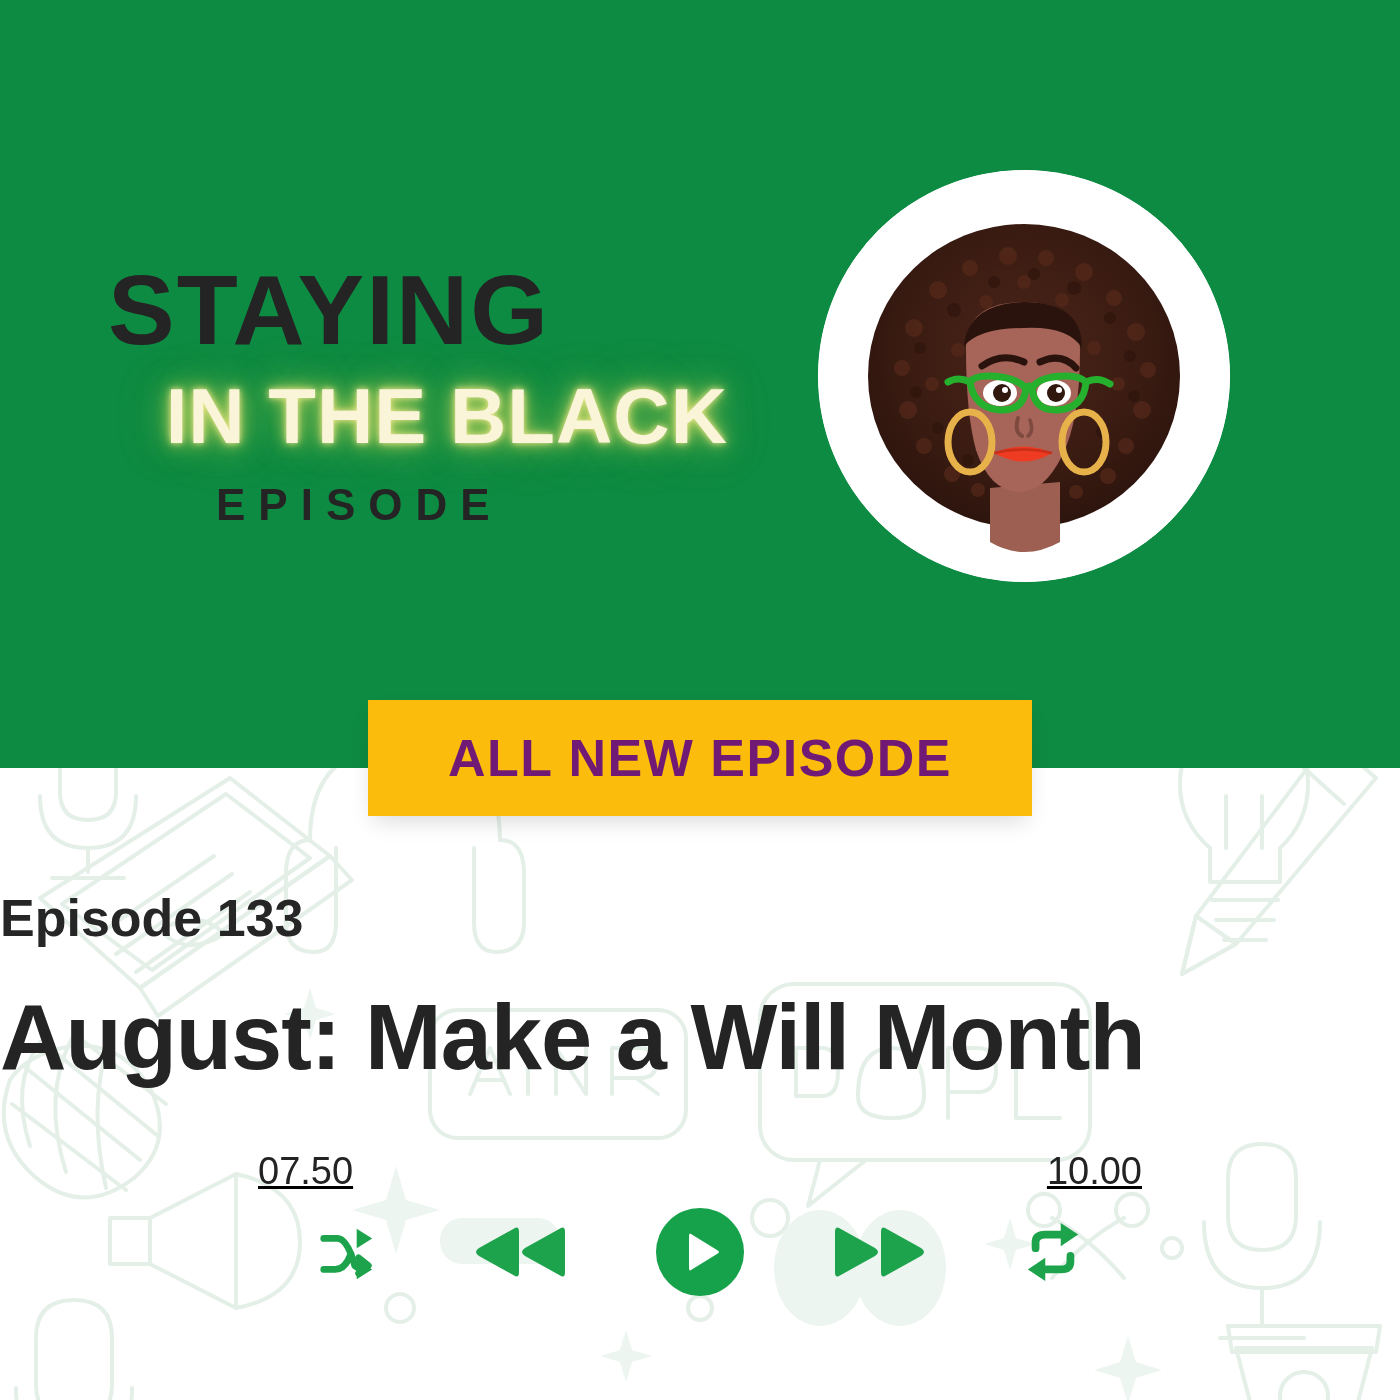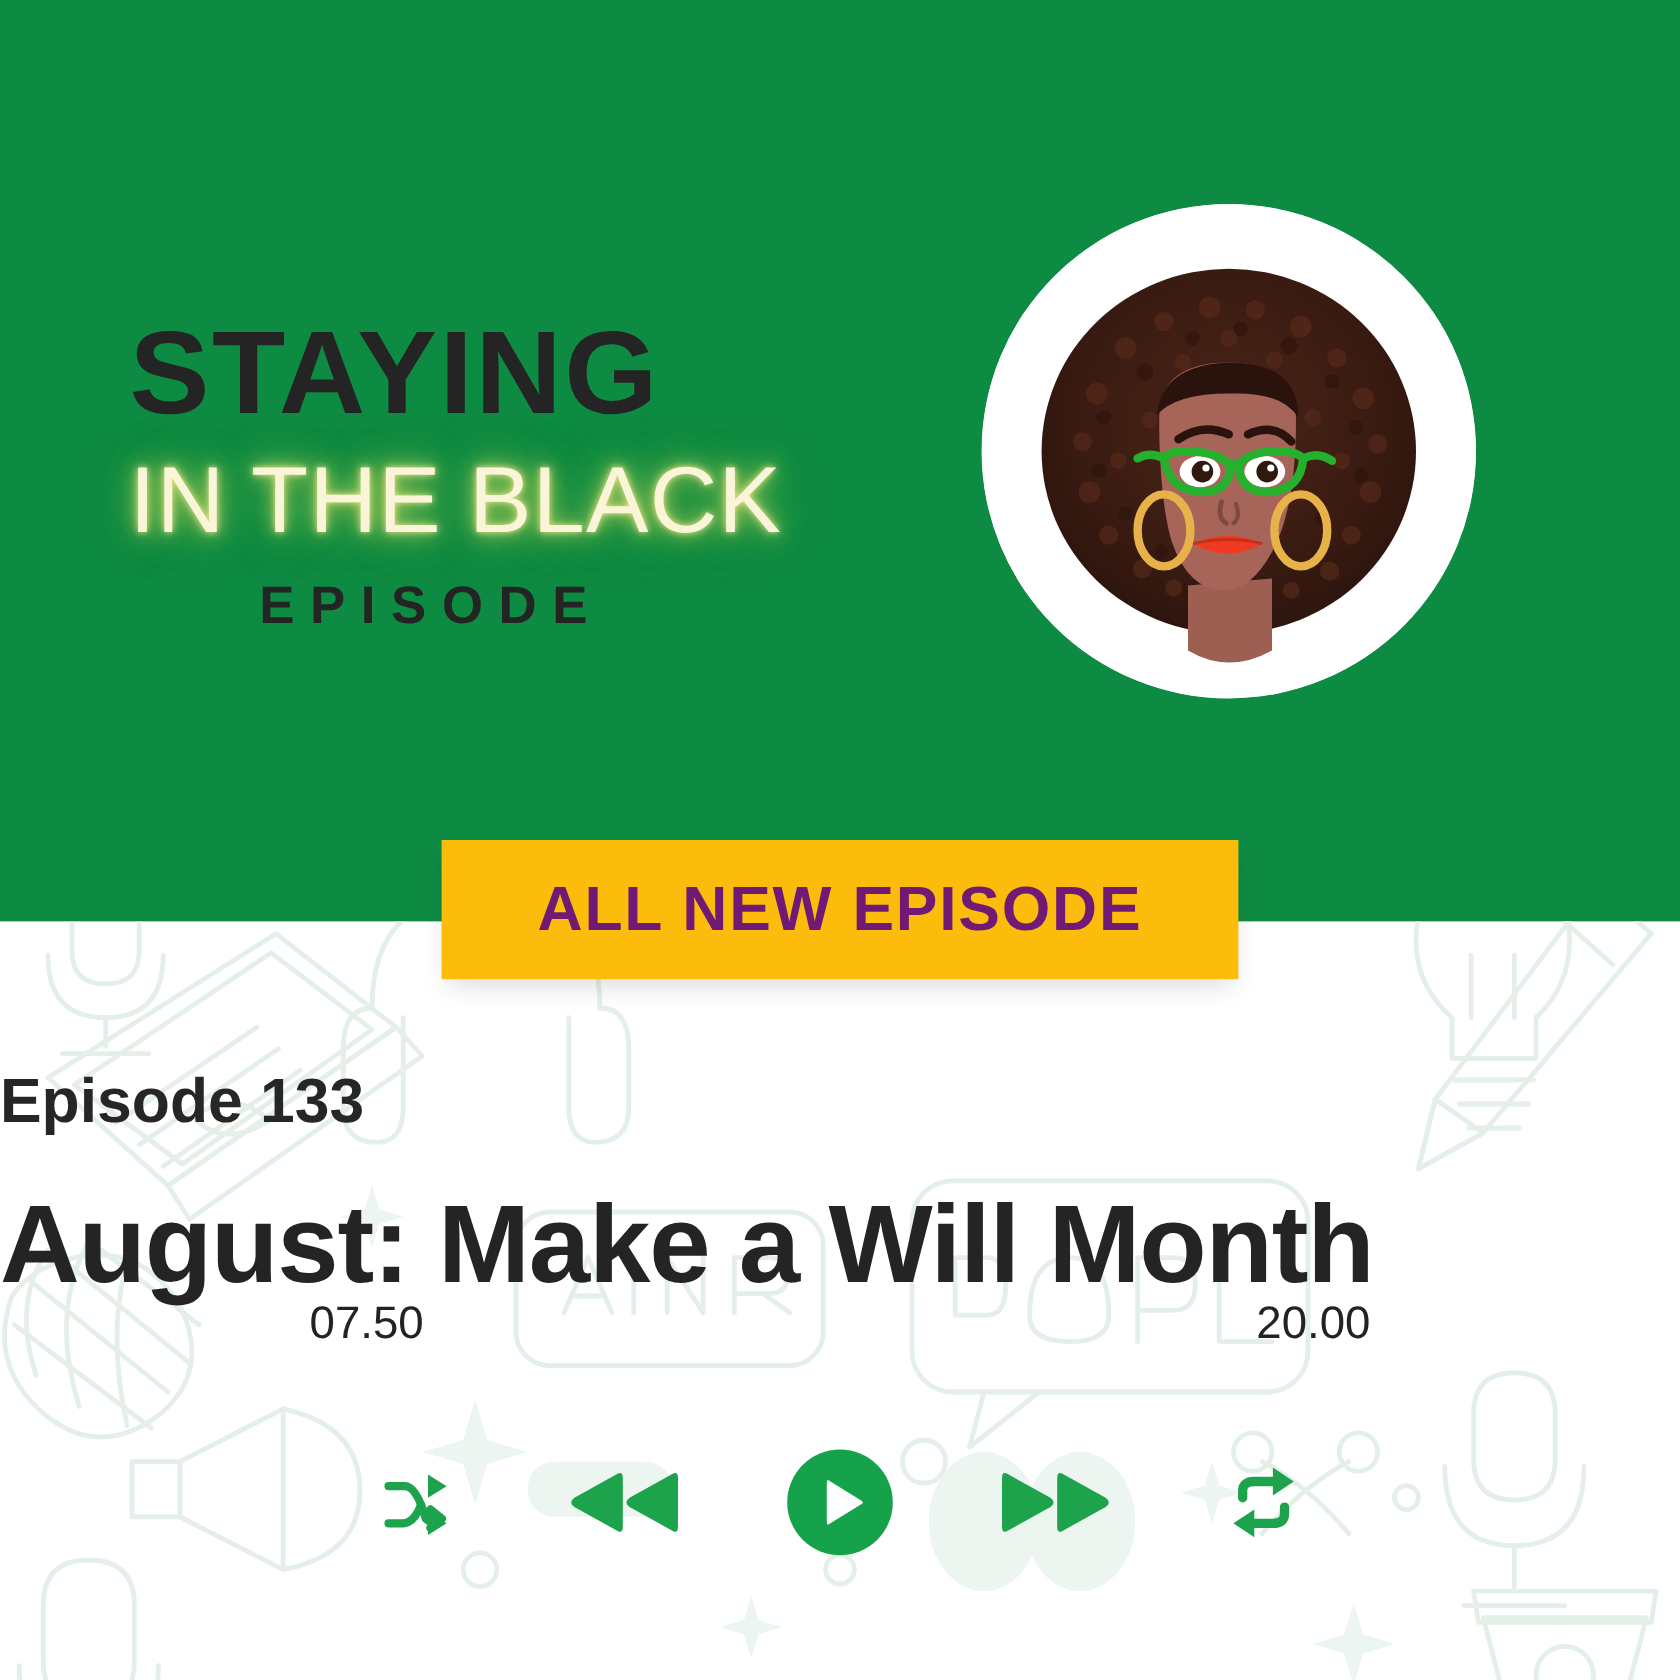--- a/index.html
+++ b/index.html
@@ -41,30 +41,31 @@
     letter-spacing: 2px;
     color: #242424;
     line-height: 0.98;
     margin: 0;
     font-stretch: condensed;
     transform: scaleX(1.02);
     transform-origin: left center;
   }
   .logo-line-2 {
     font-size: 78px;
-    font-weight: 400;
+    font-weight: 700;
     letter-spacing: 1px;
     color: #FAF4D8;
     line-height: 1.05;
     margin: 18px 0 16px 0;
     text-shadow:
       0 0 6px rgba(245,236,150,0.95),
       0 0 16px rgba(226,226,100,0.85),
       0 0 32px rgba(200,220,90,0.55),
       0 0 52px rgba(180,215,80,0.35);
+    text-align: right;
   }
   .logo-line-3 {
     font-size: 44px;
     font-weight: 700;
     letter-spacing: 13px;
     color: #242424;
     margin: 22px 0 0 108px;
   }
 
   
@@ -146,25 +147,26 @@
     font-weight: 700;
     color: #242424;
     letter-spacing: -1px;
     z-index: 4;
     white-space: nowrap;
   }
 
   
   .time-row {
     position: absolute;
-    left: 258px; top: 1082px;
+    left: 258px; top: 1150px;
     width: 884px;
     display: flex;
     justify-content: space-between;
     z-index: 4;
+    text-decoration: underline;
   }
   .time-text {
     font-size: 38px;
     font-weight: 400;
     color: #232323;
   }
 
   .controls-row {
     position: absolute;
     left: 310px;
@@ -404,21 +406,21 @@
   <div class="banner">
     <span class="banner-label">ALL NEW EPISODE</span>
   </div>
 
   <div class="episode-number">Episode 133</div>
 
   <div class="episode-title">August: Make a Will Month</div>
 
   <div class="time-row">
     <span class="time-text">07.50</span>
-    <span class="time-text">20.00</span>
+    <span class="time-text">10.00</span>
   </div>
 
   <div class="controls-row">
 
     <button class="ctrl ctrl-sm">
       <svg viewBox="0 0 64 64" width="62" height="62">
         <g fill="none" stroke="#1DA34C" stroke-width="7" stroke-linecap="round">
           <path d="M8 18 L22 18 Q32 18 40 46 Q44 50 50 50"></path>
           <path d="M8 50 L20 50 Q30 50 36 34"></path>
           <path d="M44 38 L54 46 L44 54" fill="#1DA34C" stroke-linejoin="round"></path>

